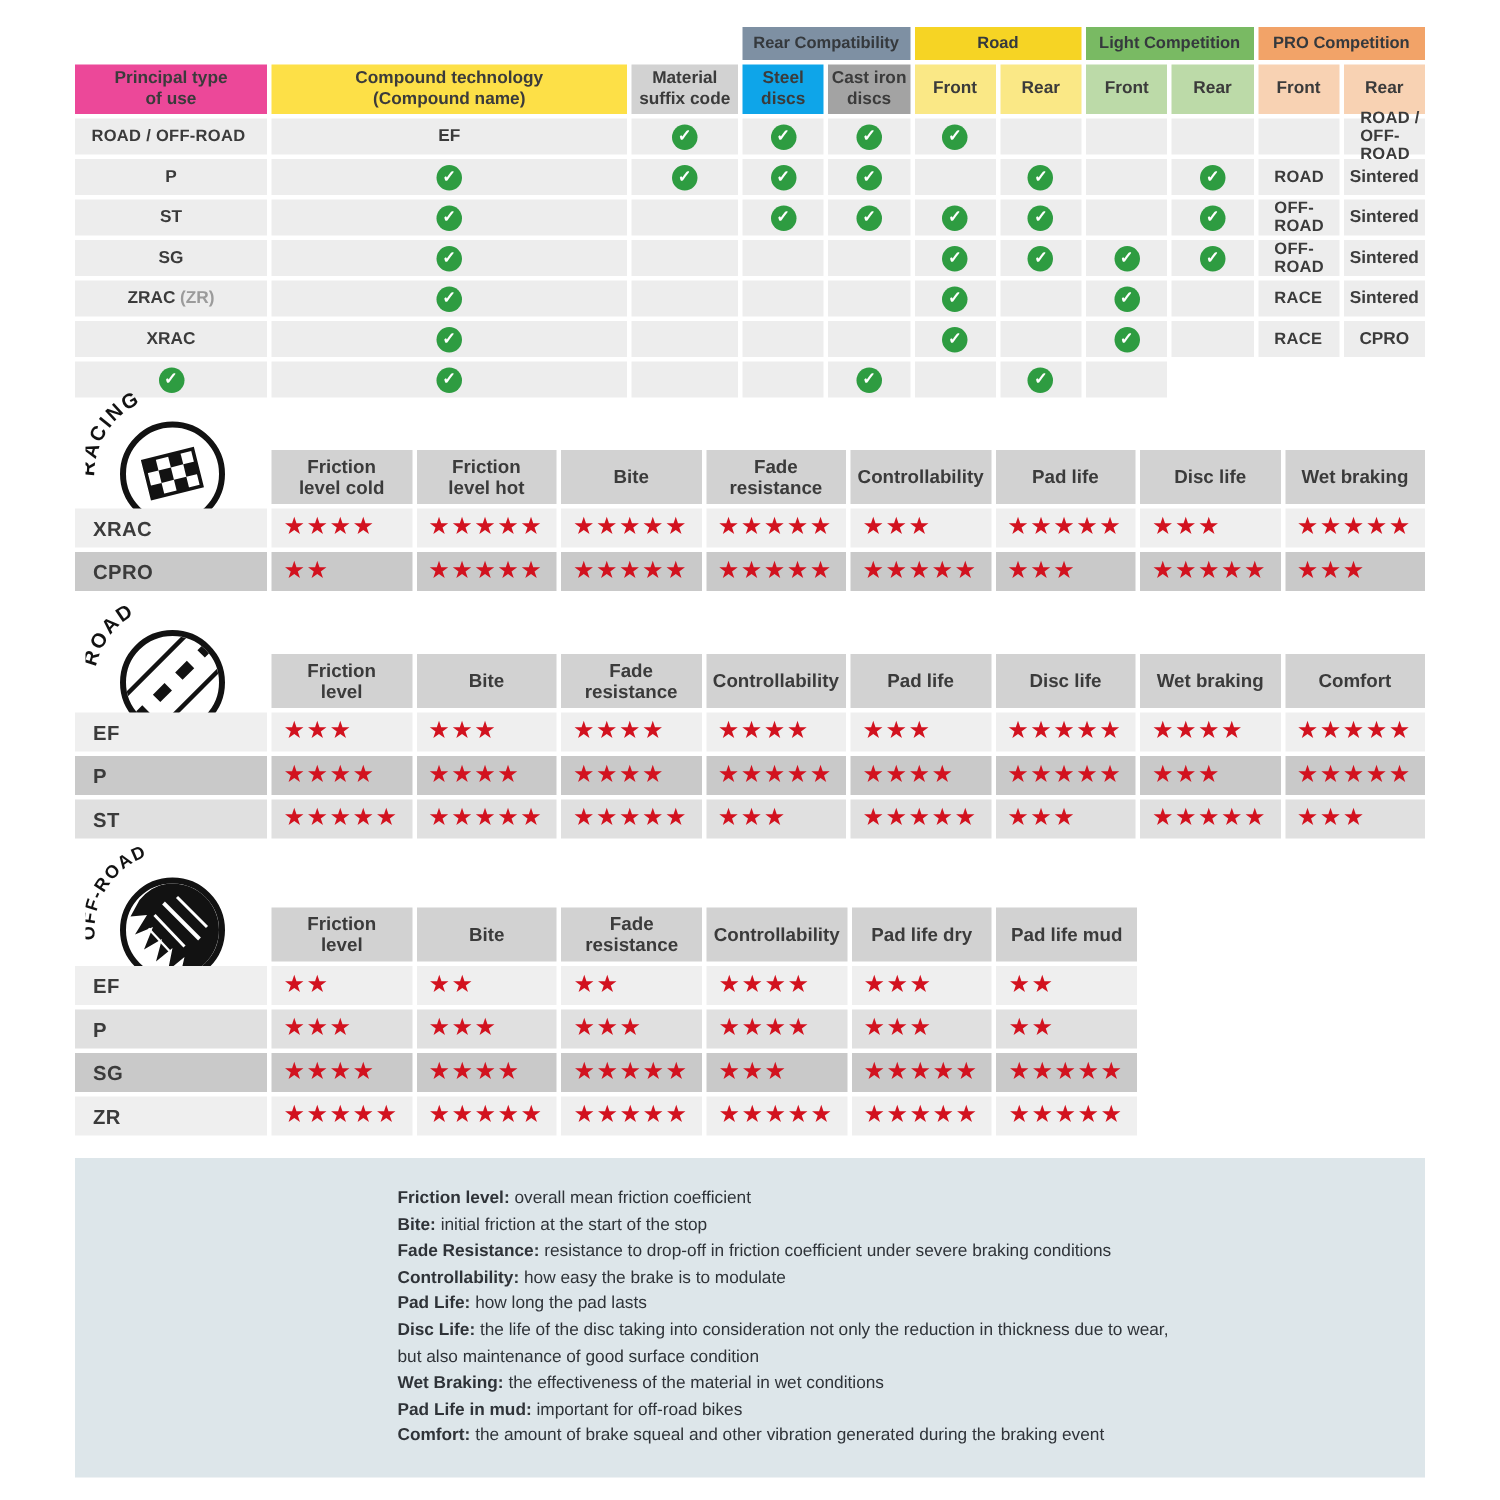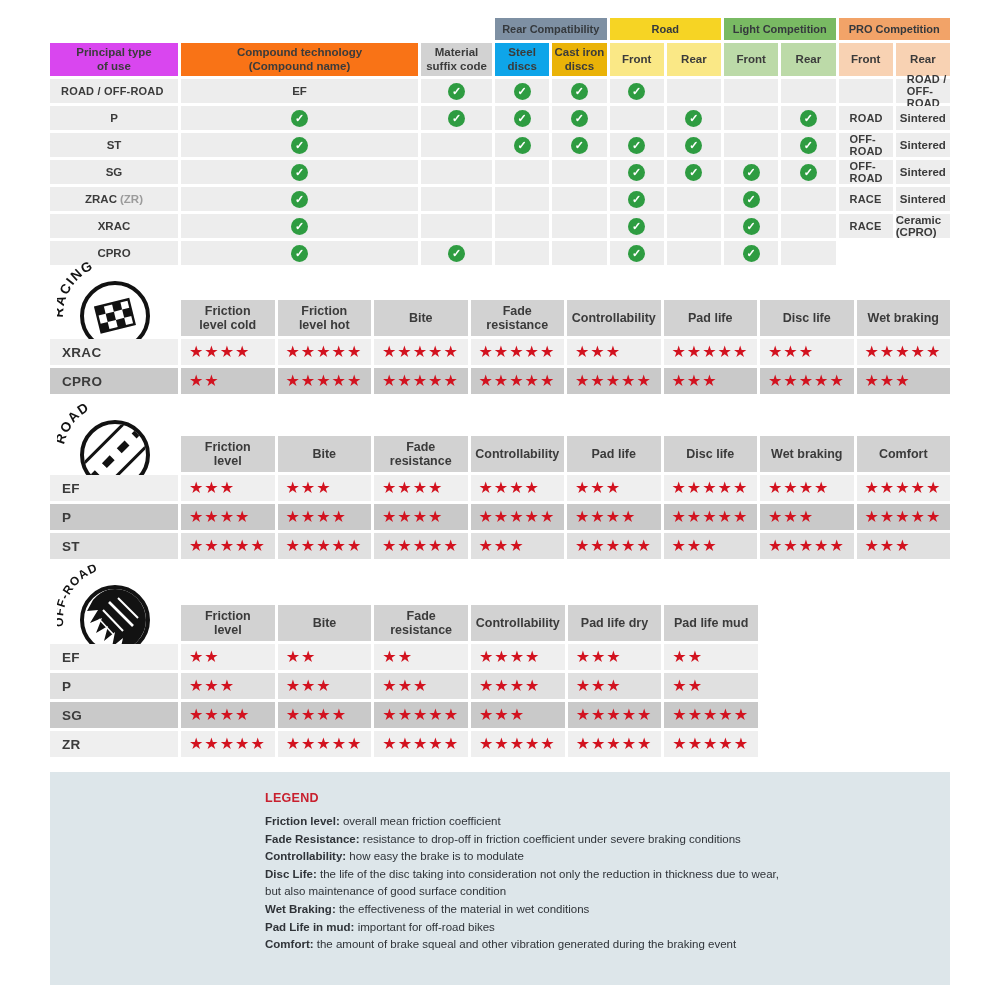--- a/index.html
+++ b/index.html
@@ -64,29 +64,29 @@
 </style>
 </head>
 <body>
 
 <div class="compat">
     <div class="gh-spacer"></div>
     <div class="gh" style="background: rgb(126, 144, 163);">Rear Compatibility</div>
     <div class="gh" style="background: rgb(246, 212, 36);">Road</div>
     <div class="gh" style="background: rgb(121, 186, 99);">Light Competition</div>
     <div class="gh" style="background: rgb(242, 163, 104);">PRO Competition</div>
-    <div class="hc" style="background: #d946ef;">Principal type
+    <div class="hc" style="background: #ec4899;">Principal type
 of use</div>
-    <div class="hc" style="background: #f97316;">Compound technology
+    <div class="hc" style="background: #fde047;">Compound technology
 (Compound name)</div>
     <div class="hc" style="background: rgb(210, 210, 210);">Material
 suffix code</div>
     <div class="hc" style="background: #0ea5e9;">Steel
 discs</div>
-    <div class="hc" style="background: #eab308;">Cast iron
+    <div class="hc" style="background: #a3a3a3;">Cast iron
 discs</div>
     <div class="hc" style="background: rgb(250, 232, 134);">Front</div>
     <div class="hc" style="background: rgb(250, 232, 134);">Rear</div>
     <div class="hc" style="background: rgb(188, 218, 168);">Front</div>
     <div class="hc" style="background: rgb(188, 218, 168);">Rear</div>
     <div class="hc" style="background: rgb(248, 210, 179);">Front</div>
     <div class="hc" style="background: rgb(248, 210, 179);">Rear</div>
     <div class="rc use">ROAD / OFF-ROAD</div>
     <div class="rc">EF</div>
     <div class="rc">
@@ -199,21 +199,20 @@
     <div class="rc"></div>
     <div class="rc">
       <div class="check" style="background: rgb(46, 156, 65);">✓</div>
     </div>
     <div class="rc"></div>
     <div class="rc">
       <div class="check" style="background: rgb(46, 156, 65);">✓</div>
     </div>
     <div class="rc"></div>
     <div class="rc use">RACE</div>
-    <div class="rc">Ceramic (CPRO)</div>
     <div class="rc">CPRO</div>
     <div class="rc">
       <div class="check" style="background: rgb(46, 156, 65);">✓</div>
     </div>
     <div class="rc">
       <div class="check" style="background: rgb(46, 156, 65);">✓</div>
     </div>
     <div class="rc"></div>
     <div class="rc"></div>
     <div class="rc">
@@ -394,25 +393,26 @@
     <div class="rt-stars shade-light" style="color: rgb(210, 18, 31);">★★★★★</div>
     <div class="rt-stars shade-light" style="color: rgb(210, 18, 31);">★★★★★</div>
     <div class="rt-stars shade-light" style="color: rgb(210, 18, 31);">★★★★★</div>
     <div class="rt-stars shade-light" style="color: rgb(210, 18, 31);">★★★★★</div>
     <div class="rt-stars shade-light" style="color: rgb(210, 18, 31);">★★★★★</div>
     <div class="rt-stars shade-light" style="color: rgb(210, 18, 31);">★★★★★</div>
   </div>
 
 <div class="legend">
   <div class="legend-inner">
-    <div class="legend-title">LEGEND</div>
     <div>
         <div class="legend-entry"><b>Friction level: </b><span>overall mean friction coefficient</span></div>
+        <div class="legend-entry"><b>Bite: </b><span>initial friction at the start of the stop</span></div>
         <div class="legend-entry"><b>Fade Resistance: </b><span>resistance to drop-off in friction coefficient under severe braking conditions</span></div>
         <div class="legend-entry"><b>Controllability: </b><span>how easy the brake is to modulate</span></div>
+        <div class="legend-entry"><b>Pad Life: </b><span>how long the pad lasts</span></div>
         <div class="legend-entry"><b>Disc Life: </b><span>the life of the disc taking into consideration not only the reduction in thickness due to wear,
 but also maintenance of good surface condition</span></div>
         <div class="legend-entry"><b>Wet Braking: </b><span>the effectiveness of the material in wet conditions</span></div>
         <div class="legend-entry"><b>Pad Life in mud: </b><span>important for off-road bikes</span></div>
         <div class="legend-entry"><b>Comfort: </b><span>the amount of brake squeal and other vibration generated during the braking event</span></div>
       </div>
   </div>
 </div>
 
 </body></html>

